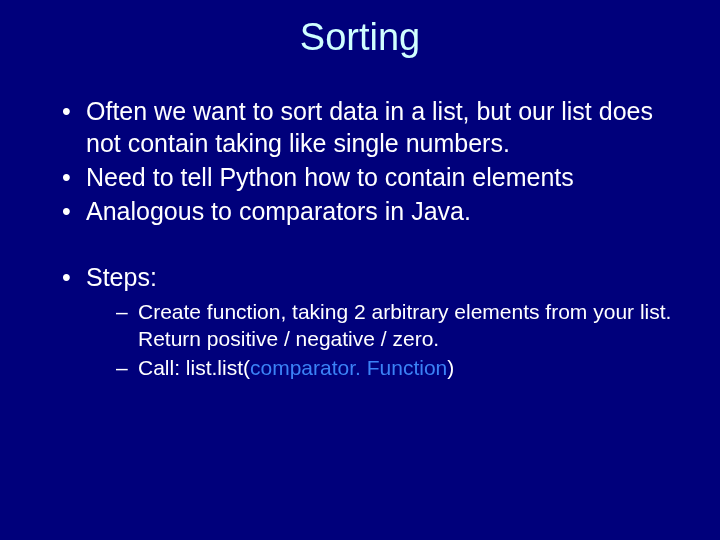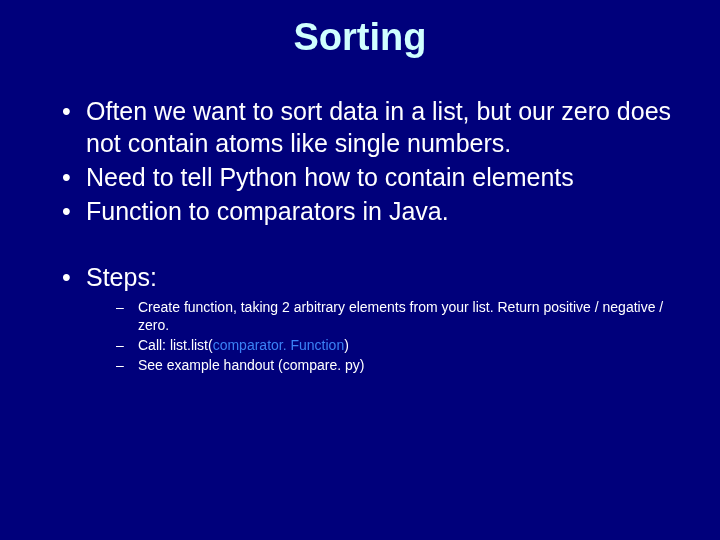--- a/index.html
+++ b/index.html
@@ -15,21 +15,21 @@
     font-family: Arial, Helvetica, sans-serif;
     box-sizing: border-box;
     padding: 0 40px;
   }
   .title {
     text-align: center;
     font-size: 38px;
     color: #d0ffff;
     margin-top: 16px;
     margin-bottom: 36px;
-    font-weight: bold;
+    font-weight: normal;
   }
   ul.top {
     list-style: none;
     padding: 0;
     margin: 0 0 0 22px;
     font-size: 25px;
     line-height: 1.28;
   }
   ul.top > li {
     position: relative;
@@ -42,21 +42,21 @@
     left: 0;
     top: 0;
   }
   .gap {
     height: 32px;
   }
   ul.sub {
     list-style: none;
     padding: 0;
     margin: 6px 0 0 30px;
-    font-size: 14px;
+    font-size: 21px;
     line-height: 1.28;
   }
   ul.sub > li {
     position: relative;
     padding-left: 22px;
     margin-bottom: 2px;
   }
   ul.sub > li::before {
     content: "–";
     position: absolute;
@@ -66,31 +66,30 @@
   .accent {
     color: #3b82f6;
   }
 </style>
 </head>
 <body>
 
 <div class="title">Sorting</div>
 
 <ul class="top">
-  <li>Often we want to sort data in a list, but our zero does not contain atoms like single numbers.</li>
+  <li>Often we want to sort data in a list, but our list does not contain taking like single numbers.</li>
   <li>Need to tell Python how to contain elements</li>
-  <li>Function to comparators in Java.</li>
+  <li>Analogous to comparators in Java.</li>
 </ul>
 
 <div class="gap"></div>
 
 <ul class="top">
   <li>
     <span>Steps:</span>
     <ul class="sub">
       <li>Create function, taking 2 arbitrary elements from your list.  Return positive  /  negative  /  zero.</li>
       <li>
         <span>Call:      list.list(</span><span class="accent">comparator. Function</span><span>)</span>
       </li>
-      <li>See example handout (compare. py)</li>
     </ul>
   </li>
 </ul>
 
 </body></html>

